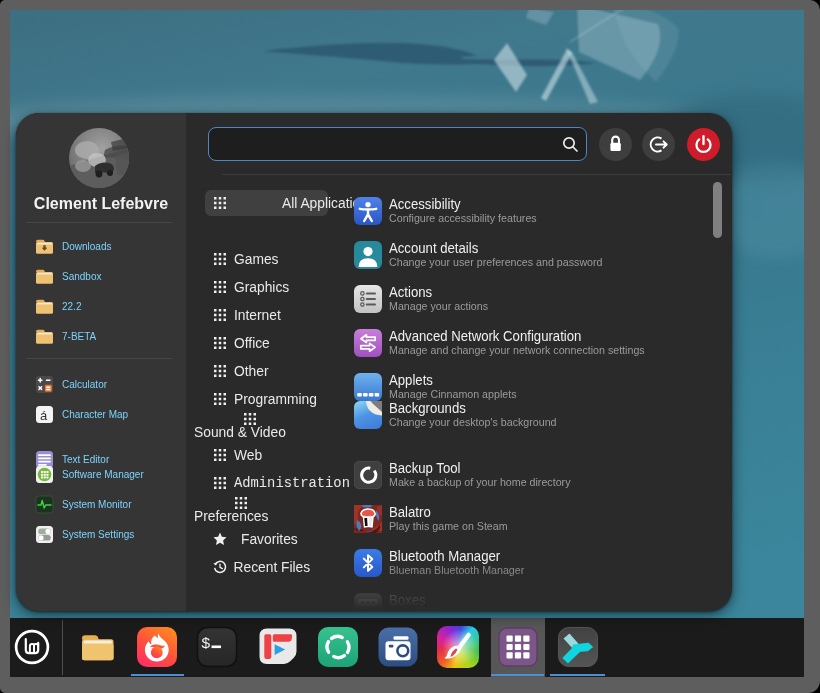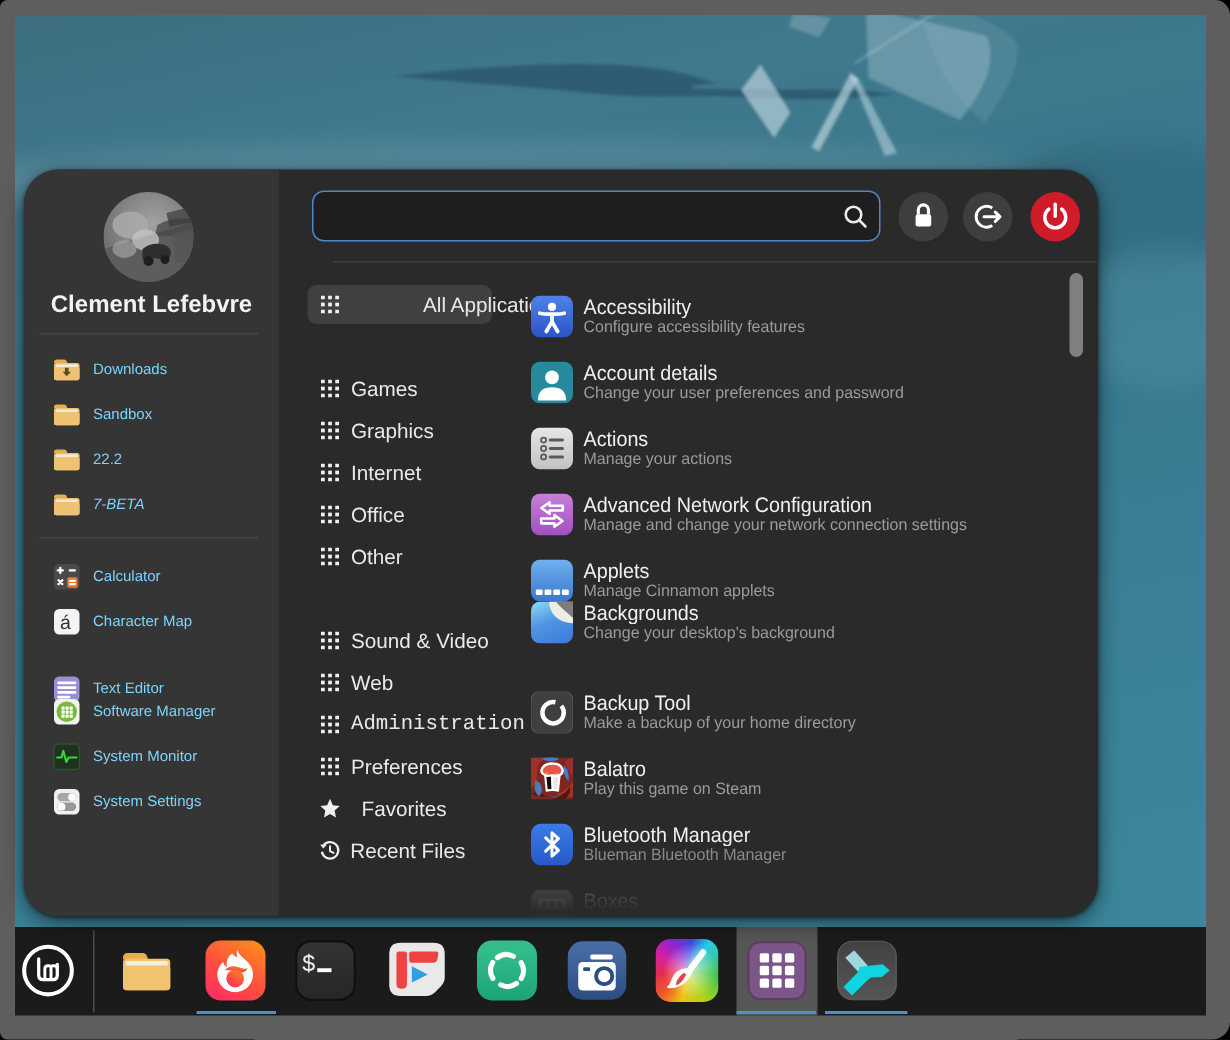--- a/index.html
+++ b/index.html
@@ -266,21 +266,21 @@
     </div>
     <div class="srow" style="top:178px;">
       <svg width="21" height="21" viewBox="0 0 21 21">
         <path d="M2,5.5 q0-1.8 1.8-1.8 h5 q1.2,0 1.6,1 l0.5,1.4 h-8.9 z" fill="#e4ad52"></path>
         <rect x="2" y="6" width="17" height="11.5" rx="1.5" fill="#efc173"></rect>
         <rect x="3.2" y="7" width="14.6" height="1.8" rx="0.6" fill="#f3ecdc"></rect>
         <rect x="2" y="8.6" width="17" height="8.9" rx="1.5" fill="#efc173"></rect>
       </svg>
       <span class="lbl">22.2</span>
     </div>
-    <div class="srow" style="top:208px;font-style:italic;">
+    <div class="srow" style="top:208px;">
       <svg width="21" height="21" viewBox="0 0 21 21">
         <path d="M2,5.5 q0-1.8 1.8-1.8 h5 q1.2,0 1.6,1 l0.5,1.4 h-8.9 z" fill="#e4ad52"></path>
         <rect x="2" y="6" width="17" height="11.5" rx="1.5" fill="#efc173"></rect>
         <rect x="3.2" y="7" width="14.6" height="1.8" rx="0.6" fill="#f3ecdc"></rect>
         <rect x="2" y="8.6" width="17" height="8.9" rx="1.5" fill="#efc173"></rect>
       </svg>
       <span class="lbl">7-BETA</span>
     </div>
     <div class="abs" style="left:10px; top:245px; width:146px; height:1px; background:#464646;"></div>
 
@@ -464,21 +464,37 @@
             <rect x="0" y="4.75" width="2.5" height="2.5"></rect>
             <rect x="4.75" y="4.75" width="2.5" height="2.5"></rect>
             <rect x="9.5" y="4.75" width="2.5" height="2.5"></rect>
             <rect x="0" y="9.5" width="2.5" height="2.5"></rect>
             <rect x="4.75" y="9.5" width="2.5" height="2.5"></rect>
             <rect x="9.5" y="9.5" width="2.5" height="2.5"></rect>
           </g>
         </svg>
         <span class="clbl">Other</span>
       </div>
-    <div class="catrow" style="top:300px;">
+    <div class="catrow" style="top:272px;">
+        <svg class="cicon" viewBox="0 0 12 12">
+          <g fill="#efefef">
+            <rect x="0" y="0" width="2.5" height="2.5"></rect>
+            <rect x="4.75" y="0" width="2.5" height="2.5"></rect>
+            <rect x="9.5" y="0" width="2.5" height="2.5"></rect>
+            <rect x="0" y="4.75" width="2.5" height="2.5"></rect>
+            <rect x="4.75" y="4.75" width="2.5" height="2.5"></rect>
+            <rect x="9.5" y="4.75" width="2.5" height="2.5"></rect>
+            <rect x="0" y="9.5" width="2.5" height="2.5"></rect>
+            <rect x="4.75" y="9.5" width="2.5" height="2.5"></rect>
+            <rect x="9.5" y="9.5" width="2.5" height="2.5"></rect>
+          </g>
+        </svg>
+        <span class="clbl">Programming</span>
+      </div>
+    <div class="catrow" style="top:300px;flex-direction:column;">
         <svg class="cicon" viewBox="0 0 12 12">
           <g fill="#efefef">
             <rect x="0" y="0" width="2.5" height="2.5"></rect>
             <rect x="4.75" y="0" width="2.5" height="2.5"></rect>
             <rect x="9.5" y="0" width="2.5" height="2.5"></rect>
             <rect x="0" y="4.75" width="2.5" height="2.5"></rect>
             <rect x="4.75" y="4.75" width="2.5" height="2.5"></rect>
             <rect x="9.5" y="4.75" width="2.5" height="2.5"></rect>
             <rect x="0" y="9.5" width="2.5" height="2.5"></rect>
             <rect x="4.75" y="9.5" width="2.5" height="2.5"></rect>
@@ -512,21 +528,21 @@
             <rect x="0" y="4.75" width="2.5" height="2.5"></rect>
             <rect x="4.75" y="4.75" width="2.5" height="2.5"></rect>
             <rect x="9.5" y="4.75" width="2.5" height="2.5"></rect>
             <rect x="0" y="9.5" width="2.5" height="2.5"></rect>
             <rect x="4.75" y="9.5" width="2.5" height="2.5"></rect>
             <rect x="9.5" y="9.5" width="2.5" height="2.5"></rect>
           </g>
         </svg>
         <span class="clbl">Administration</span>
       </div>
-    <div class="catrow" style="top:384px;">
+    <div class="catrow" style="top:384px;flex-direction:column;">
         <svg class="cicon" viewBox="0 0 12 12">
           <g fill="#efefef">
             <rect x="0" y="0" width="2.5" height="2.5"></rect>
             <rect x="4.75" y="0" width="2.5" height="2.5"></rect>
             <rect x="9.5" y="0" width="2.5" height="2.5"></rect>
             <rect x="0" y="4.75" width="2.5" height="2.5"></rect>
             <rect x="4.75" y="4.75" width="2.5" height="2.5"></rect>
             <rect x="9.5" y="4.75" width="2.5" height="2.5"></rect>
             <rect x="0" y="9.5" width="2.5" height="2.5"></rect>
             <rect x="4.75" y="9.5" width="2.5" height="2.5"></rect>

